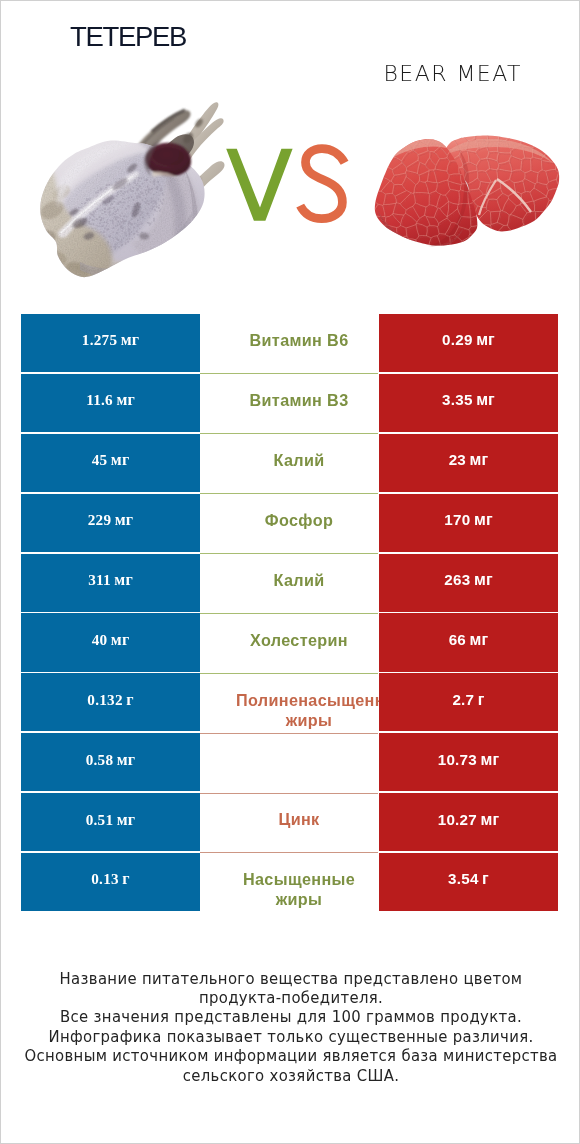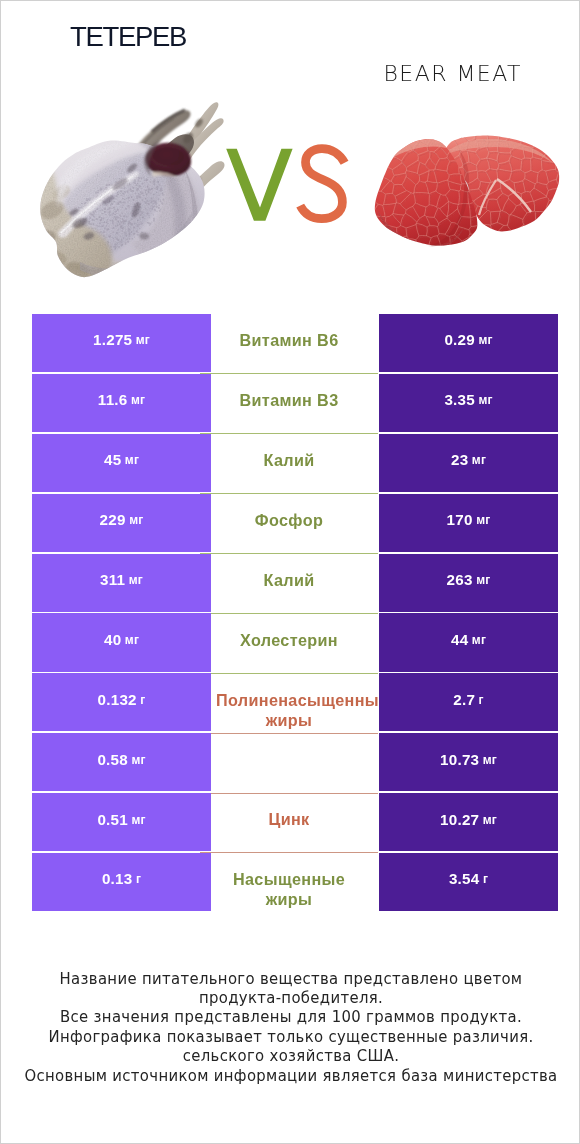--- a/index.html
+++ b/index.html
@@ -22,32 +22,32 @@
   .vsv{fill:#78a22f;}
   .vss{fill:none;stroke:#e06a46;stroke-width:8.7px;stroke-linecap:butt;}
   
   .table{position:absolute;left:0;top:314px;width:580px;}
   .row{position:relative;height:59.9px;}
   .blk{position:absolute;top:0;height:58.1px;width:179px;z-index:3;
        display:flex;align-items:flex-start;justify-content:center;
        padding-top:16.4px;box-sizing:border-box;
        color:#fff;font-size:15.2px;font-weight:700;letter-spacing:0.25px;
        line-height:20px;}
-  .blk.l{left:32px;background:#8b5cf6;}
-  .blk.r{left:379px;background:#4c1d95;}
-  .unit{font-size:12px;font-weight:700;margin-left:3.5px;letter-spacing:0.15px;}
+  .blk.l{left:21px;background:#0369a1;font-family:Liberation Serif, serif;}
+  .blk.r{left:379px;background:#b91c1c;}
+  .unit{font-size:16px;font-weight:700;margin-left:3.5px;letter-spacing:0.15px;}
   .mid{position:absolute;left:216px;top:0;width:146px;height:58.1px;
        display:flex;align-items:flex-start;padding-top:16.2px;
        box-sizing:border-box;
        text-align:center;font-size:16.2px;font-weight:700;line-height:20px;
        letter-spacing:0.35px;}
   .mid>span{display:block;width:146px;}
   .mid.green{color:#7d9143;}
   .mid.orange{color:#c4674a;}
-  .mid .ml{display:block;width:146px;}
+  .mid .ml{display:block;width:146px;margin-left:20px;}
   .sep{position:absolute;left:200px;width:178px;height:1px;bottom:-0.4px;}
   
   .footer{position:absolute;left:4px;top:968.6px;width:574px;text-align:center;
           font-size:16.5px;color:#242424;line-height:19.4px;
           font-family:"DejaVu Sans",sans-serif;font-stretch:condensed;
           font-weight:400;letter-spacing:0.35px;}
   .footer div{white-space:nowrap;}
 </style>
 </head>
 <body>
@@ -1037,21 +1037,21 @@
   </div>
   <div class="row">
     <div class="blk l">
           <span>40</span>
           <span class="unit">мг</span>
         </div>
     <div class="mid green">
           <span class="ml">Холестерин</span>
         </div>
     <div class="blk r">
-          <span>44</span>
+          <span>66</span>
           <span class="unit">мг</span>
         </div>
 <div class="sep" style="background:#a8bd72"></div>
   </div>
   <div class="row">
     <div class="blk l">
           <span>0.132</span>
           <span class="unit">г</span>
         </div>
     <div class="mid orange">
@@ -1101,16 +1101,16 @@
           <span class="unit">г</span>
         </div>
 
   </div>
   </div>
   <div class="footer">
   <div>Название питательного вещества представлено цветом</div>
   <div>продукта-победителя.</div>
   <div>Все значения представлены для 100 граммов продукта.</div>
   <div>Инфографика показывает только существенные различия.</div>
+  <div>Основным источником информации является база министерства</div>
   <div>сельского хозяйства США.</div>
-  <div>Основным источником информации является база министерства</div>
   </div>
 </div>
 
 </body></html>

